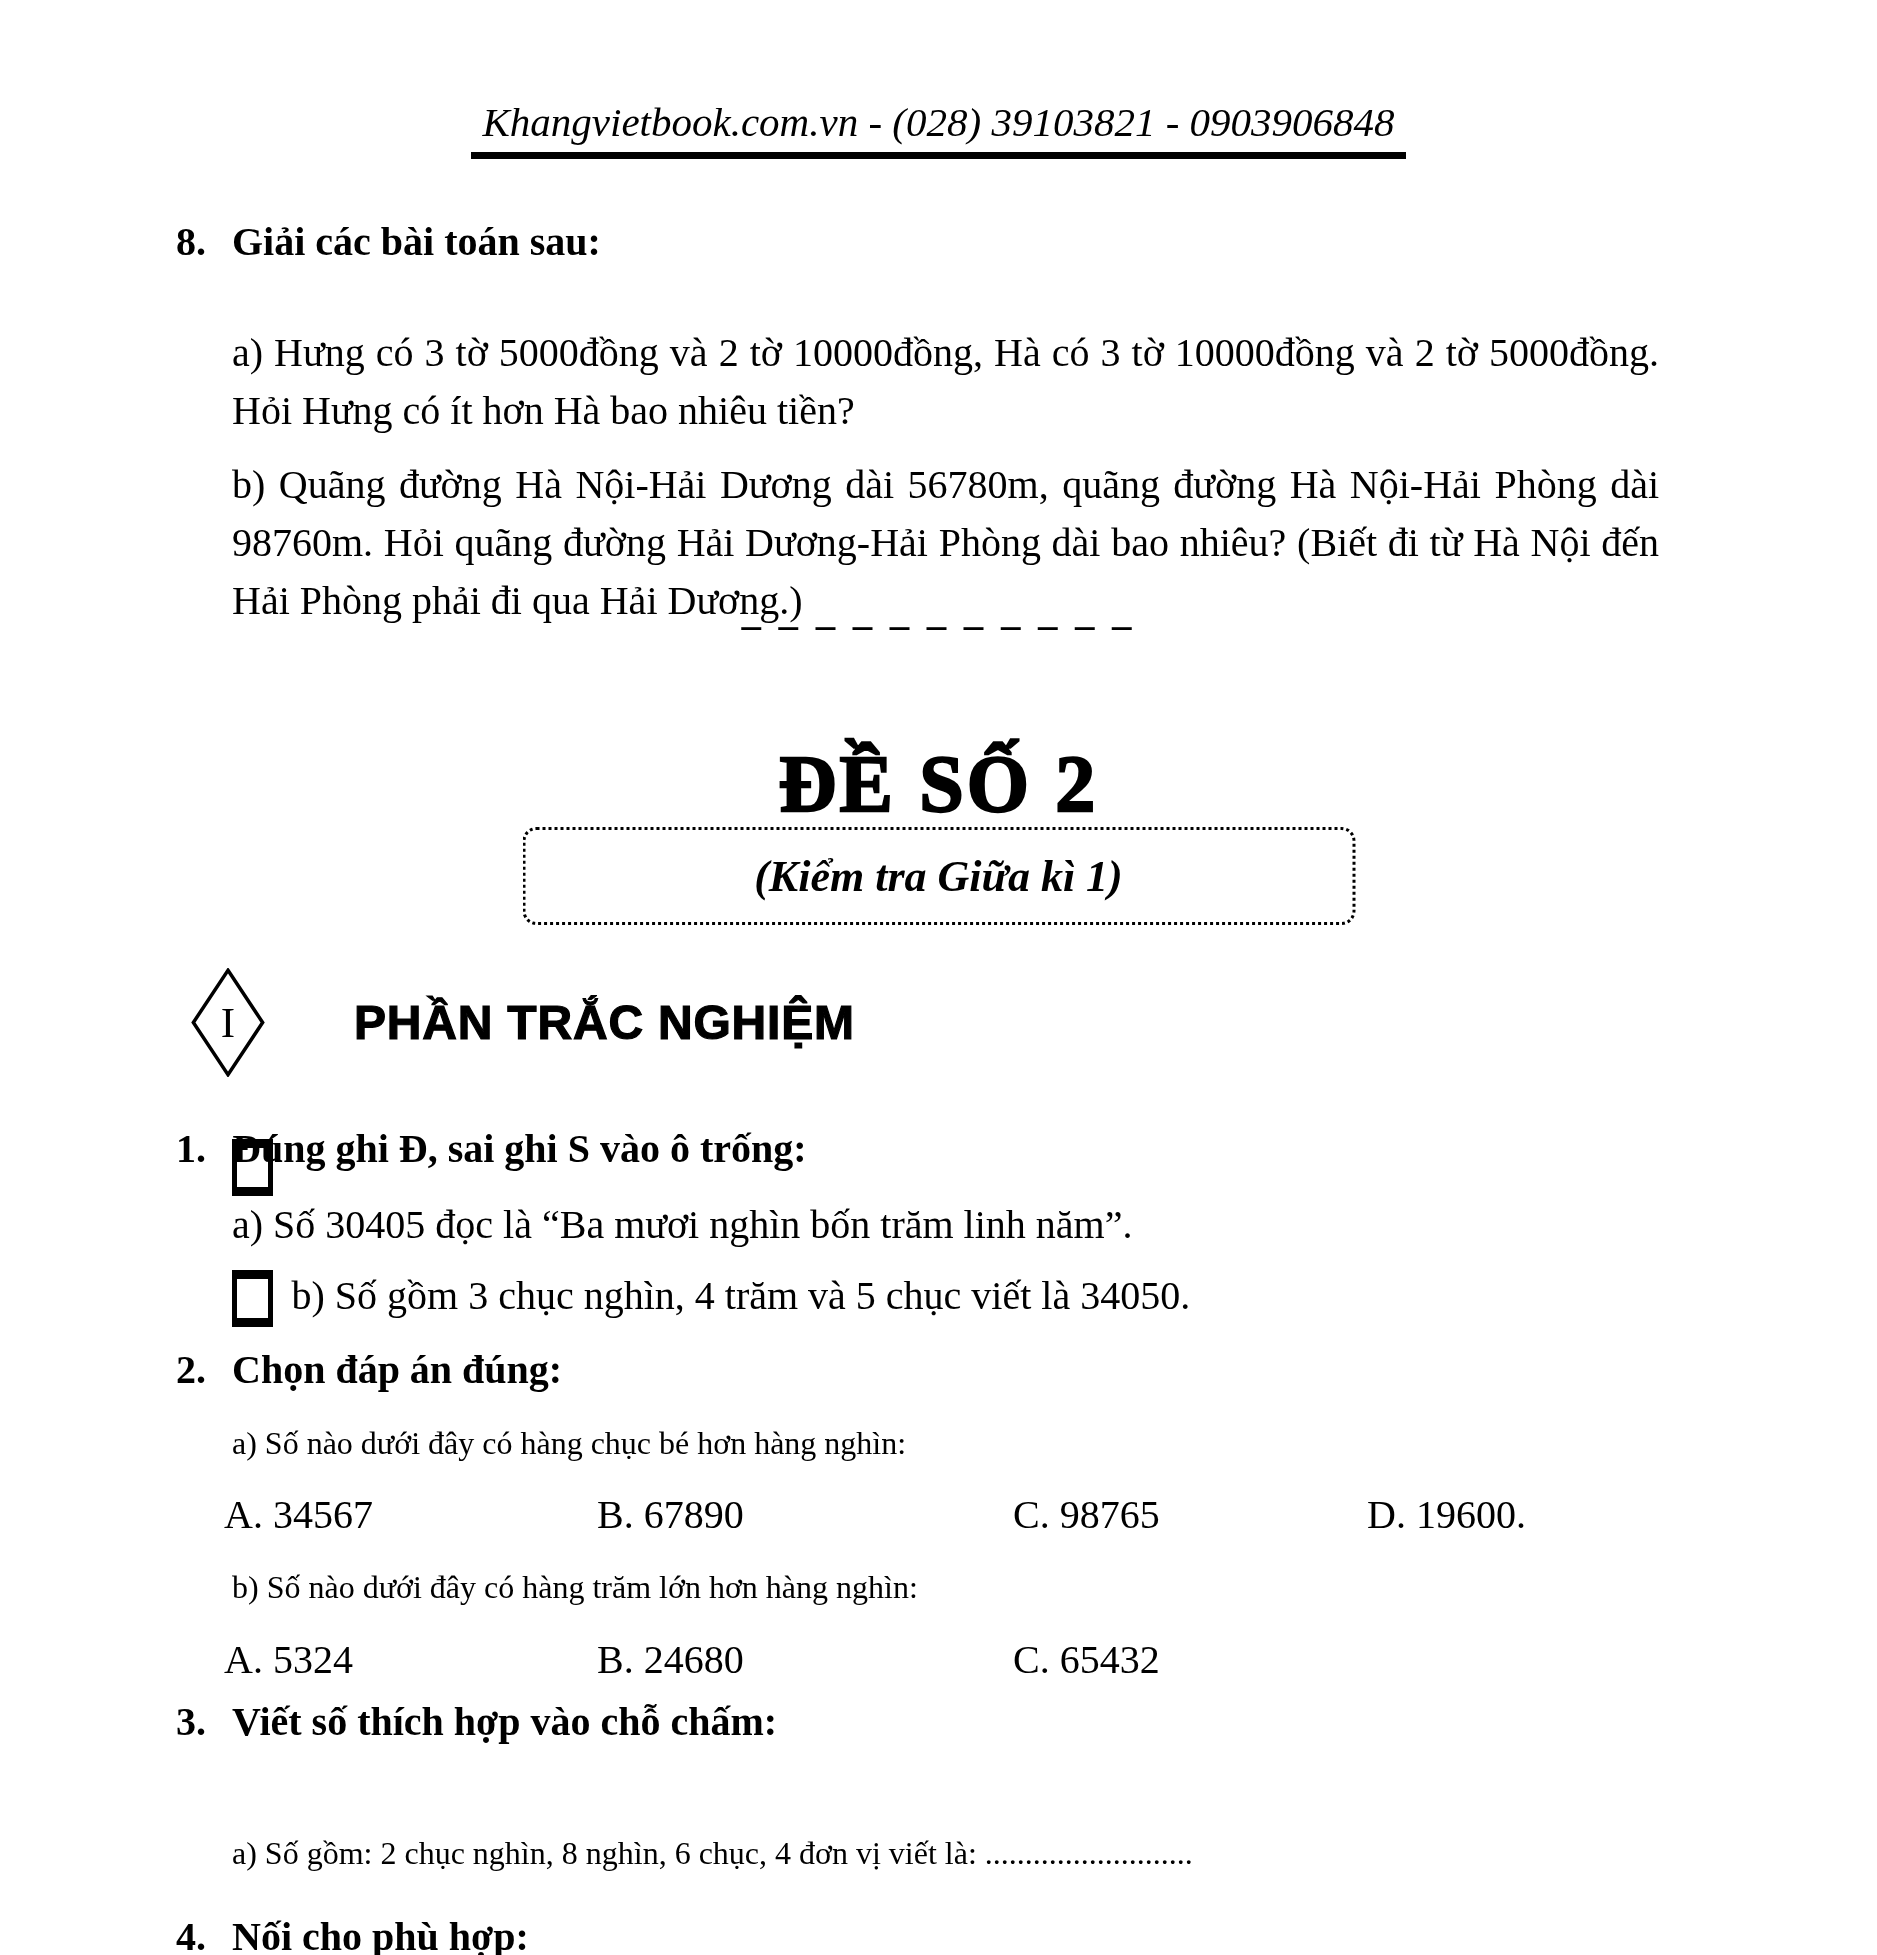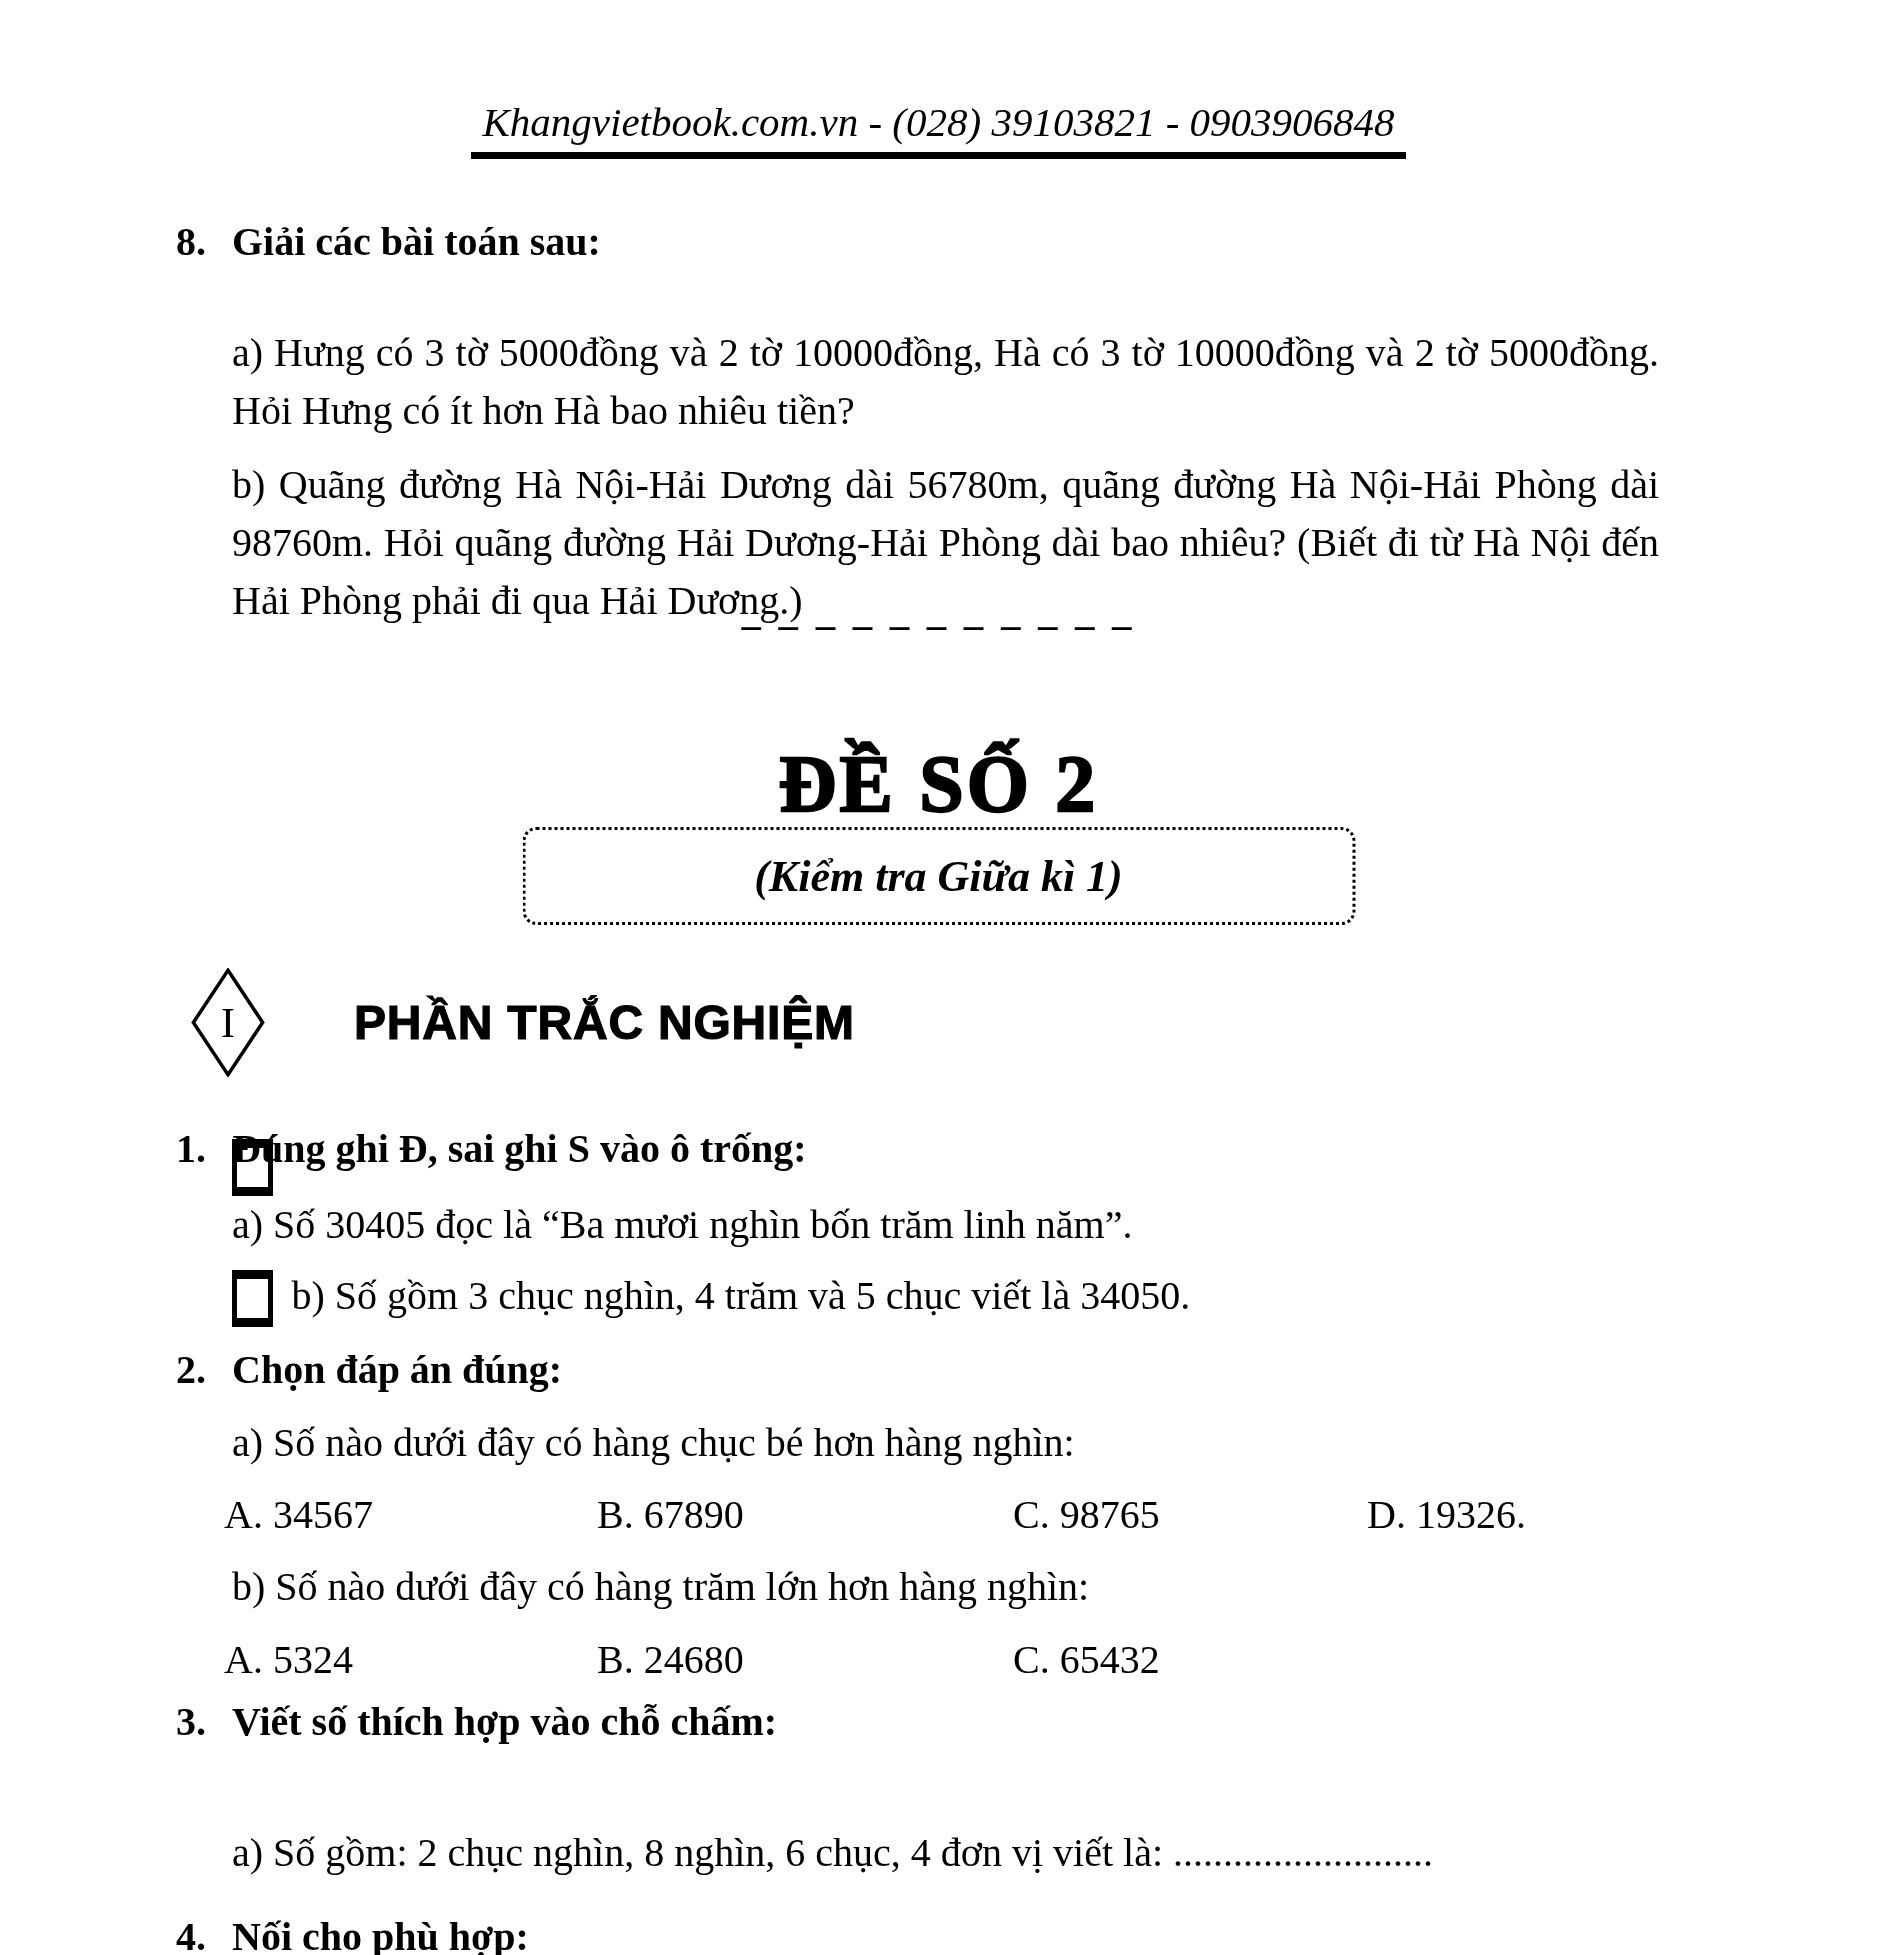--- a/index.html
+++ b/index.html
@@ -8,21 +8,21 @@
 
   
   .header{position:absolute;top:98px;left:0;width:100%;text-align:center;}
   .header-text{display:inline-block;font-style:italic;font-size:41px;
                border-bottom:7px solid #000;padding:0 11.7px 6.3px 11.7px;}
 
   
   .q-head{position:absolute;left:176px;display:flex;font-size:40px;font-weight:bold;line-height:58px;}
   .q-num{width:56px;flex:none;}
   .para{position:absolute;left:232px;width:1427px;font-size:40px;line-height:58px;text-align:justify;}
-  .line{position:absolute;left:232px;width:1427px;font-size:40px;line-height:58px;white-space:nowrap;}
+  .line{position:absolute;left:232px;width:1427px;font-size:32px;line-height:58px;white-space:nowrap;}
 
   
   .divider{position:absolute;top:602px;left:0;width:100%;text-align:center;
            font-size:39px;font-weight:bold;letter-spacing:3.9px;}
 
   
   .exam-title{position:absolute;top:739px;left:0;width:100%;text-align:center;
               font-size:80px;font-weight:bold;letter-spacing:3.1px;-webkit-text-stroke:2.3px #000;}
   .subtitle-box{position:absolute;top:827px;left:50%;transform:translateX(-50%);
                 width:833px;height:98px;border:3.9px dotted #000;border-radius:14px;
@@ -91,21 +91,21 @@
 
   <div class="q-head" style="top:1341px;">
     <span class="q-num">2.</span>
     <span>Chọn đáp án đúng:</span>
   </div>
   <div class="line" style="top:1414px;">a) Số nào dưới đây có hàng chục bé hơn hàng nghìn:</div>
   <div class="opts" style="top:1486px;">
     <span>A. 34567</span>
     <span>B. 67890</span>
     <span>C. 98765</span>
-    <span>D. 19326.</span>
+    <span>D. 19600.</span>
   </div>
   <div class="line" style="top:1558px;">b) Số nào dưới đây có hàng trăm lớn hơn hàng nghìn:</div>
   <div class="opts" style="top:1631px;">
     <span>A. 5324</span>
     <span>B. 24680</span>
     <span>C. 65432</span>
   </div>
 
   <div class="q-head" style="top:1693px;">
     <span class="q-num">3.</span>

